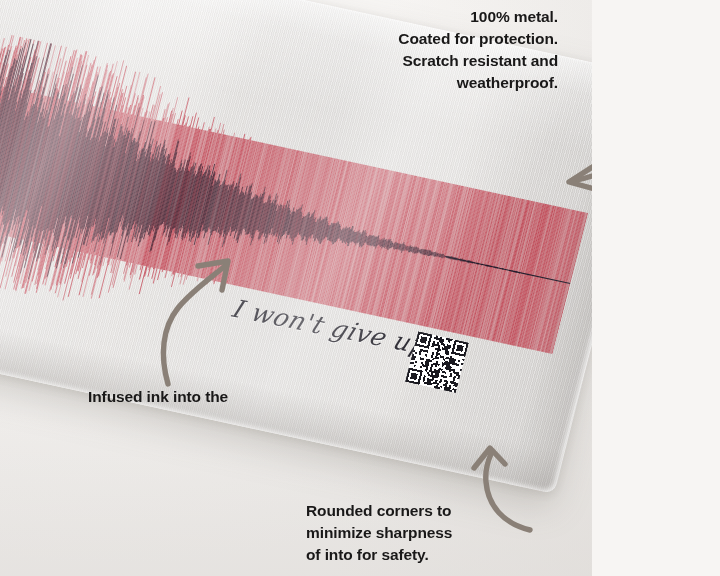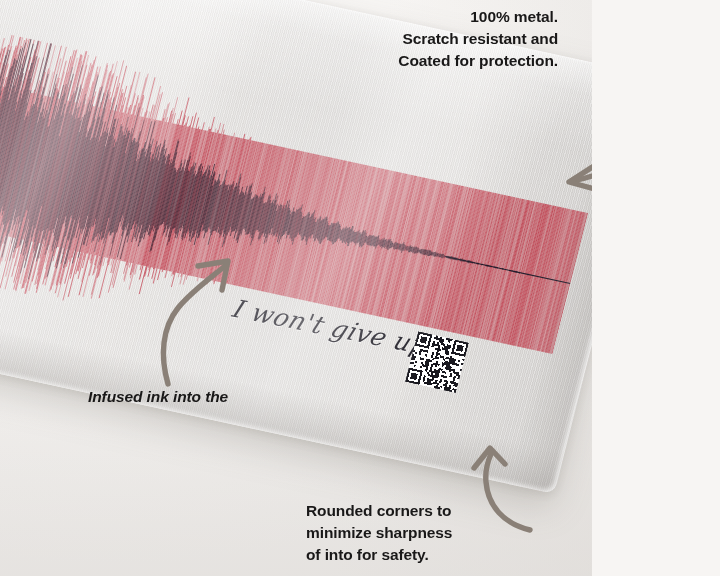--- a/index.html
+++ b/index.html
@@ -148,21 +148,21 @@
   
   .callout {
     position: absolute;
     color: #191818;
     font-weight: bold;
     font-size: 15.5px;
     line-height: 1.42;
     letter-spacing: -0.1px;
   }
   #callout-metal  { right: 34px; top: 6px;  text-align: right; width: 300px; }
-  #callout-ink    { left: 88px;  top: 386px; text-align: left;  width: 230px; font-style: italic; }
+  #callout-ink    { left: 88px;  top: 386px; text-align: left;  width: 230px; }
   #callout-corner { right: 56px; top: 500px; text-align: left; width: 230px; }
 
   .arrow { position: absolute; }
   .arrow svg { display: block; overflow: visible; }
 </style>
 </head>
 <body>
 
 <div id="stage">
 
@@ -1920,22 +1920,23 @@
       </div>
 
       <div id="plate-sheen"></div>
       <div id="plate-edge-shade"></div>
       <div id="plate-rim"></div>
     </div>
   </div>
 
   <div class="callout" id="callout-metal">
     <div>100% metal.</div>
+    <div>Coated for protection.</div>
     <div>Scratch resistant and</div>
-    <div>Coated for protection.</div>
+    <div>weatherproof.</div>
   </div>
   <div class="arrow" style="left:516px; top:88px;">
     <svg width="140" height="106" viewBox="0 0 140 106">
       <path d="M92 4 C114 20 119 50 103 70 C93 83 74 90 56 93" fill="none" stroke="#8a8077" stroke-width="5.4" stroke-linecap="round"></path>
       <path d="M78 78 L53 94 L79 101" fill="none" stroke="#8a8077" stroke-width="5.4" stroke-linecap="round" stroke-linejoin="round"></path>
     </svg>
   </div>
 
   <div class="callout" id="callout-ink">
     <div>Infused ink into the</div>

